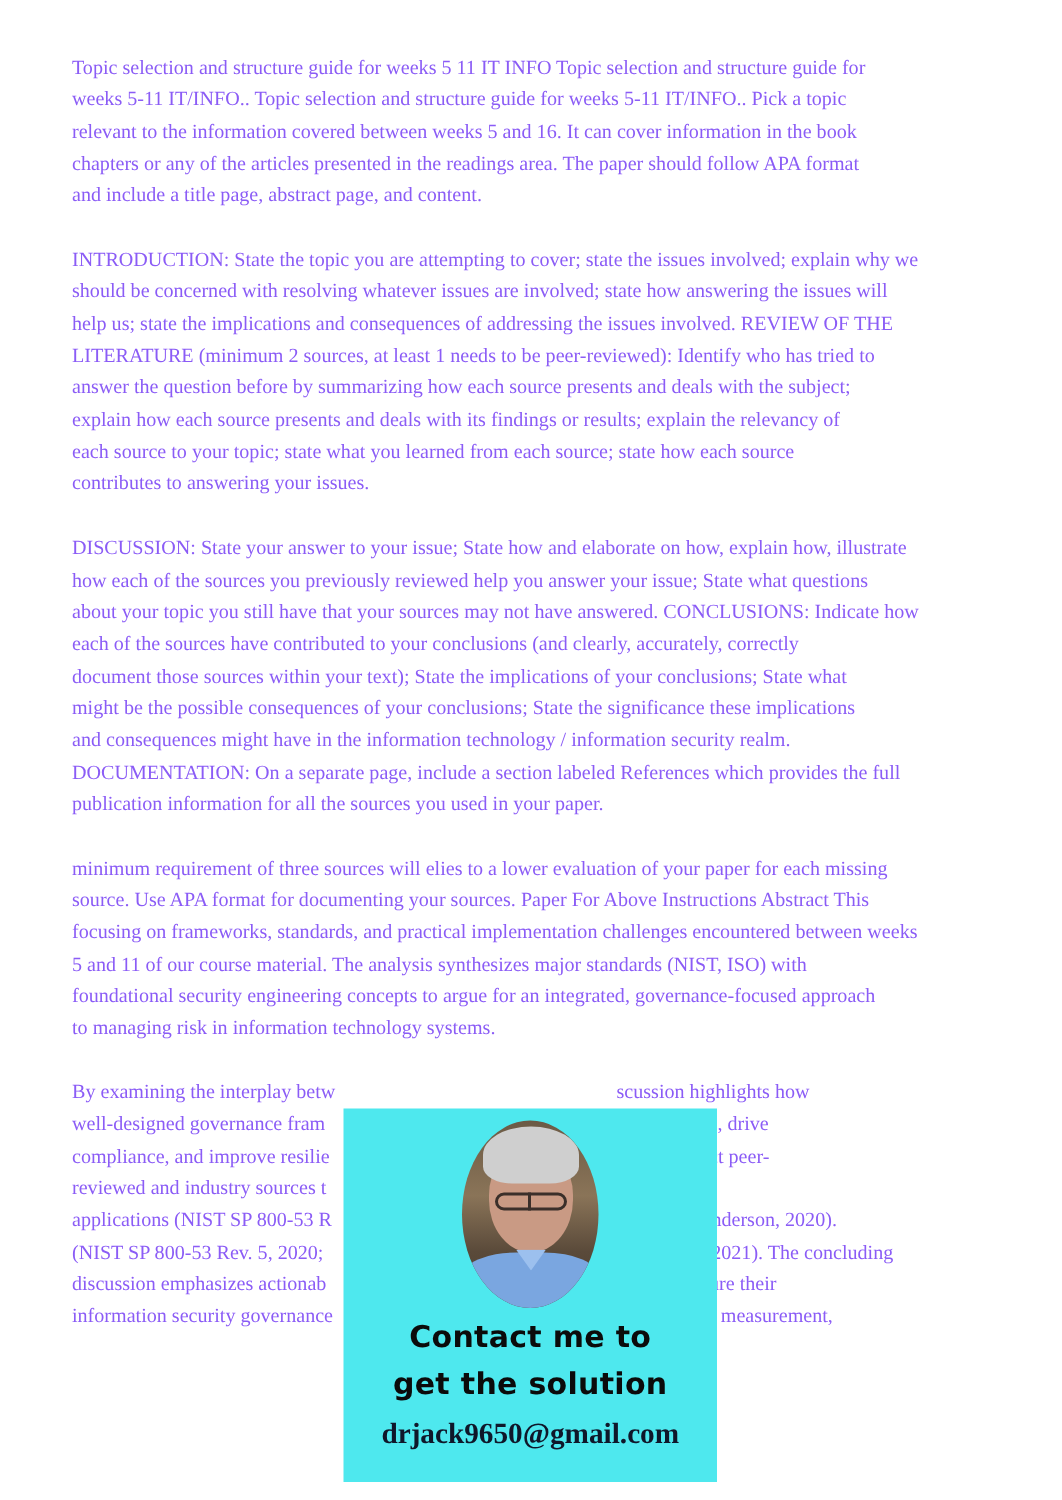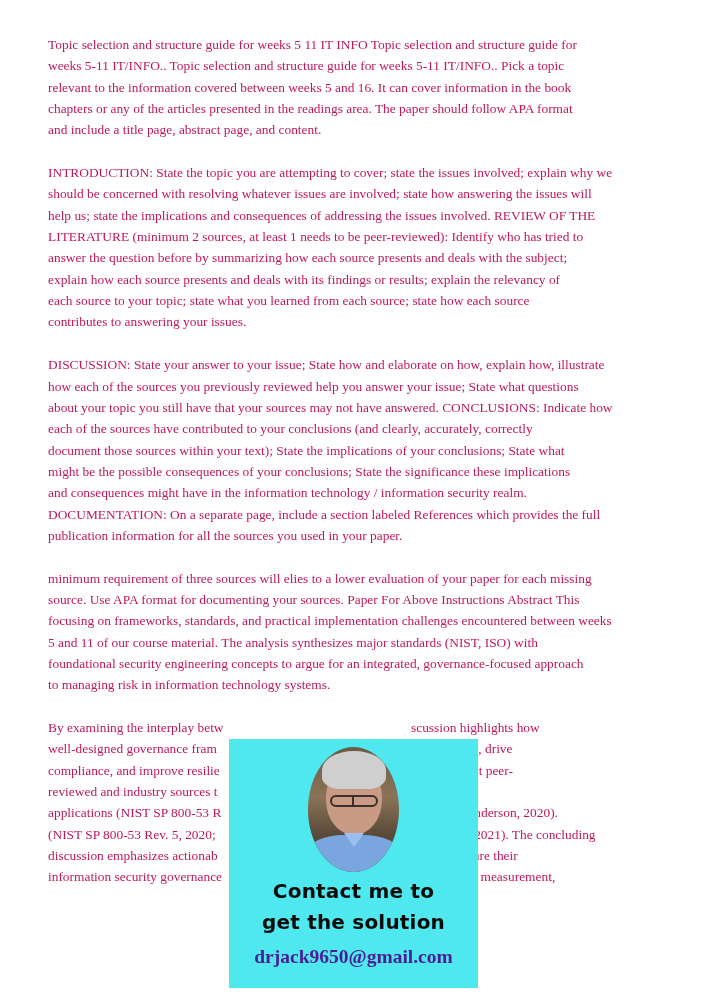--- a/index.html
+++ b/index.html
@@ -1,20 +1,20 @@
 <!DOCTYPE html>
 <html><head>
   <meta charset="utf-8">
   <style>
     html, body { margin: 0; padding: 0; background: #ffffff; }
     body { width: 708px; height: 1000px; position: relative; overflow: hidden; }
     .page {
       position: absolute; left: 48px; top: 34px; width: 640px;
       font-family: "Liberation Serif", serif;
-      font-size: 13.4px; line-height: 21.35px; color: #be185d;
+      font-size: 13.4px; line-height: 21.35px; color: #8b5cf6;
     }
     .para { margin: 0 0 21.35px 0; }
     .line { display: block; white-space: nowrap; }
     .ad {
       position: absolute; left: 229px; top: 728px; width: 249px; height: 249px;
       background: #4ee8ee;
       margin-top: 11px;
     }
     .portrait {
       position: absolute; left: 79px; top: 8px; width: 91px; height: 125px;
@@ -29,21 +29,21 @@
     .collar { position: absolute; left: 36px; top: 86px; width: 20px; height: 14px; background: #9cc0ee; clip-path: polygon(0 0, 100% 0, 50% 100%); }
     .ad-line {
       position: absolute; left: 0; width: 249px; text-align: center;
       font-family: "DejaVu Sans", sans-serif; font-weight: bold; color: #0b0b0b;
       font-size: 20px; letter-spacing: 0.2px;
     }
     .ad-l1 { top: 140px; }
     .ad-l2 { top: 171px; }
     .ad-email {
       position: absolute; left: 0; top: 207px; width: 249px; text-align: center;
-      font-family: "Liberation Serif", serif; font-weight: bold; font-size: 19.5px; color: #4c1d95;
+      font-family: "Liberation Serif", serif; font-weight: bold; font-size: 19.5px; color: #0f172a;
     }
   </style>
 </head>
 <body>
 
 <div class="page">
   <p class="para">
     <span class="line">Topic selection and structure guide for weeks 5 11 IT INFO Topic selection and structure guide for</span>
     <span class="line">weeks 5-11 IT/INFO.. Topic selection and structure guide for weeks 5-11 IT/INFO.. Pick a topic</span>
     <span class="line">relevant to the information covered between weeks 5 and 16. It can cover information in the book</span>

